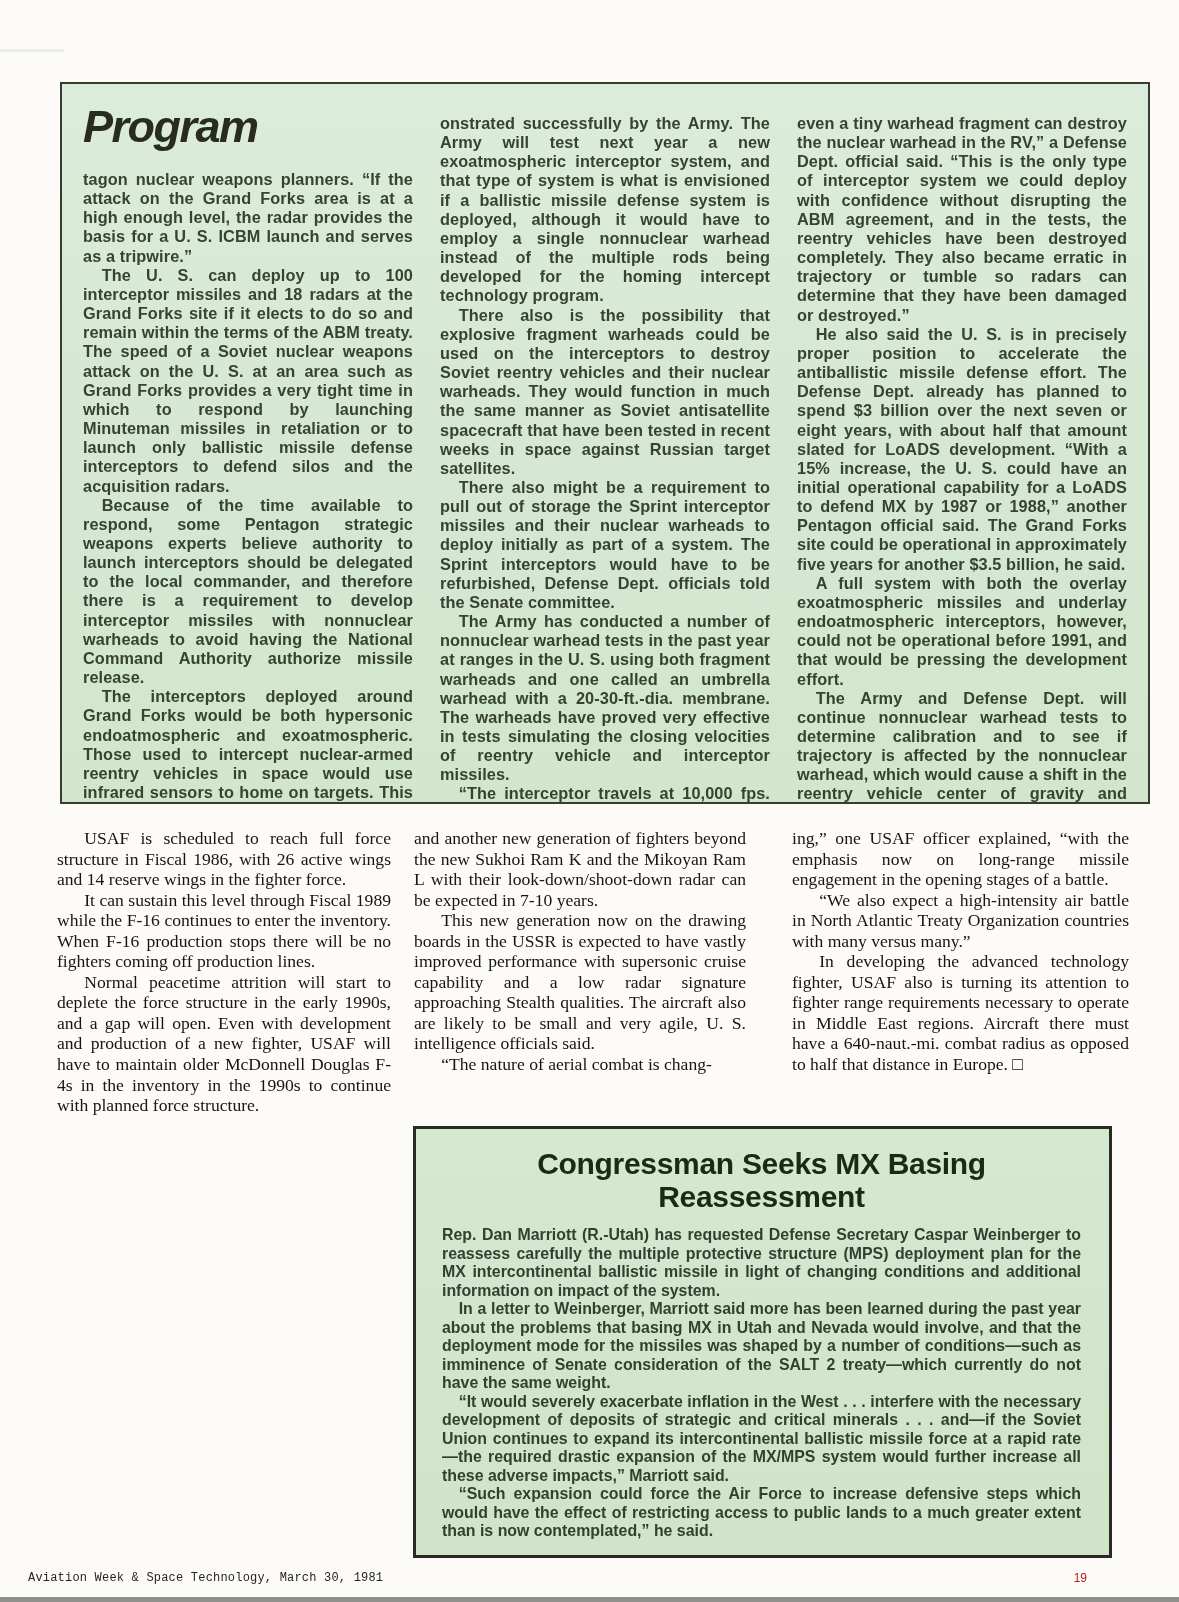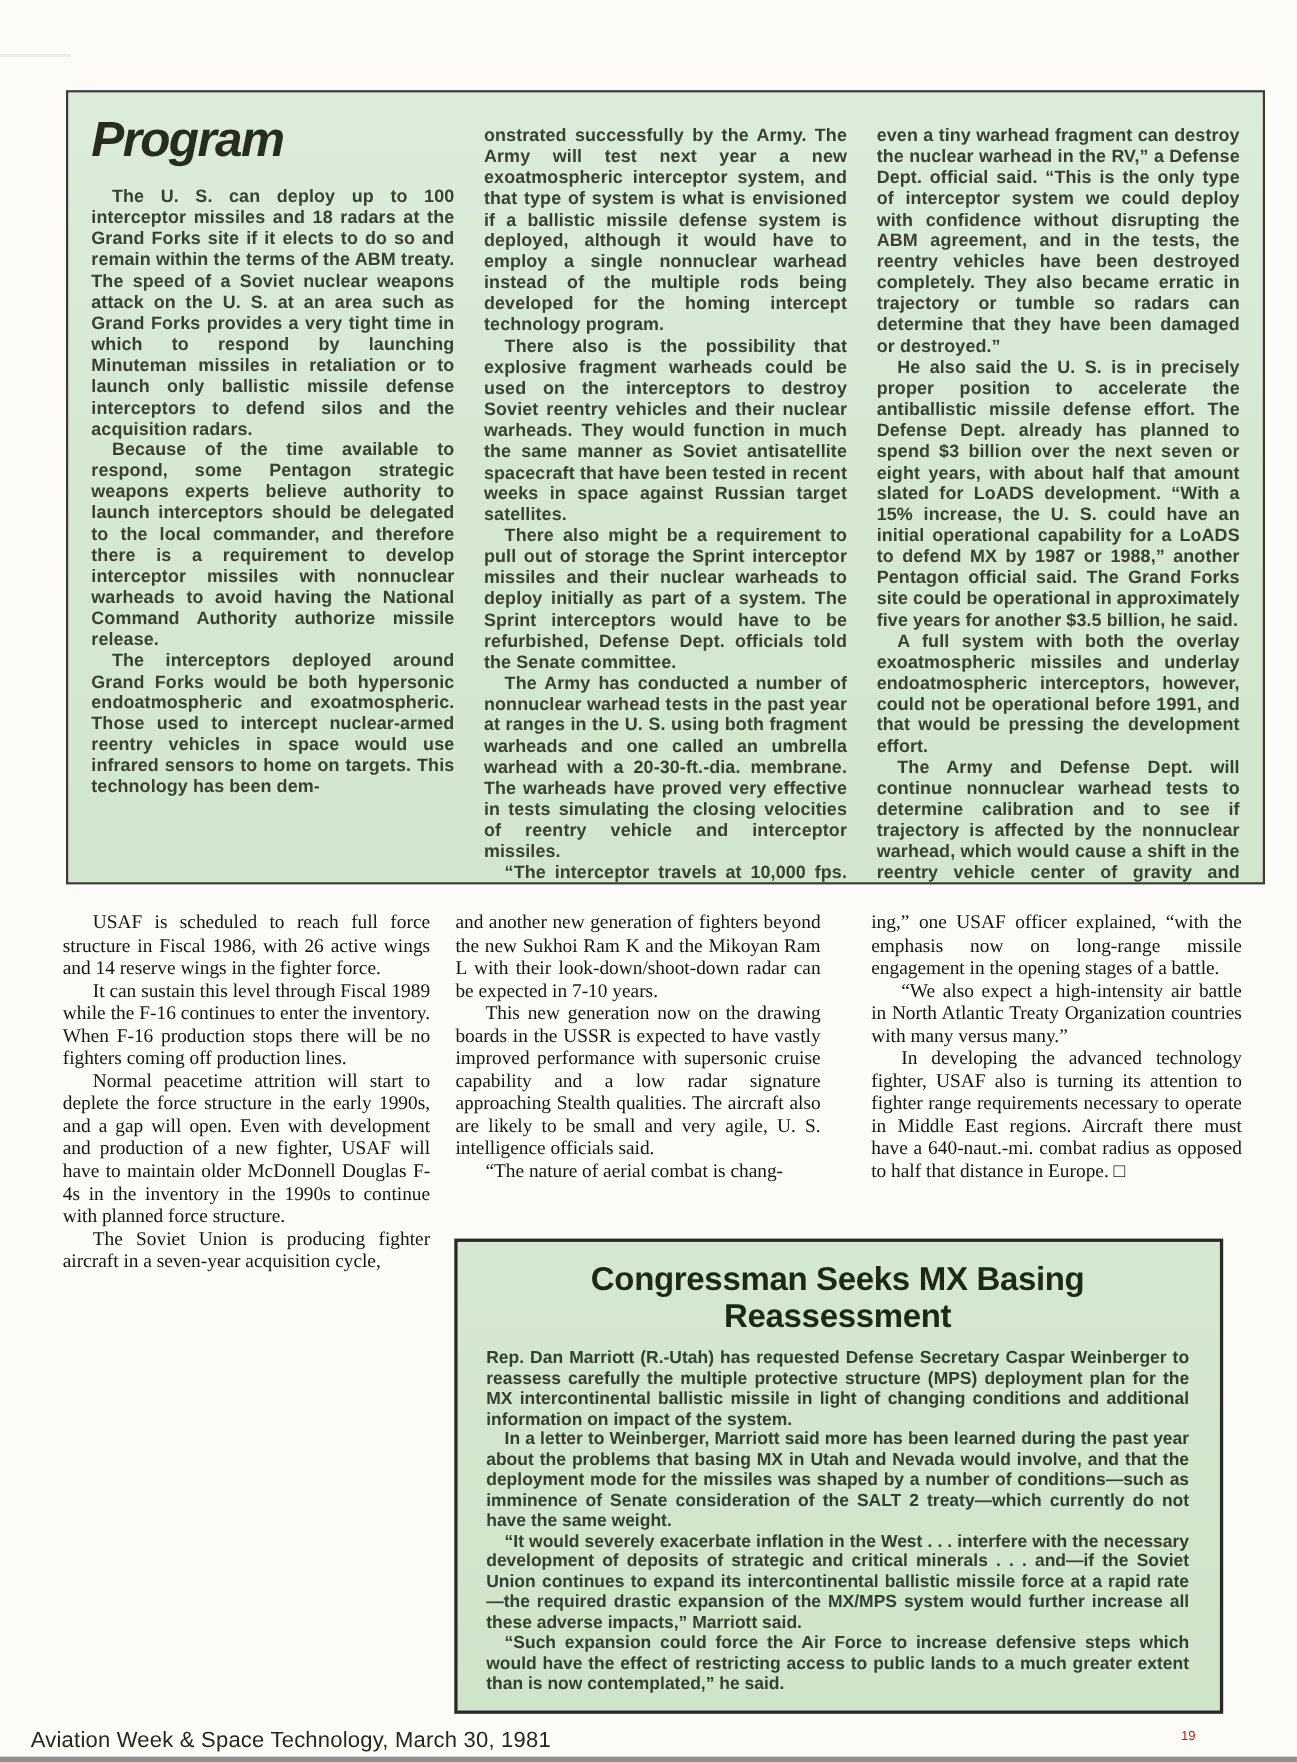--- a/index.html
+++ b/index.html
@@ -54,41 +54,42 @@
   }
   .mxp {
     margin:0; font-weight:700; font-size:15.9px; line-height:18.5px;
     color:#33402e; text-align:justify; text-indent:1.05em;
   }
   .mxp.cont { text-indent:0; }
 
   
   .footer-line {
     position:absolute; left:28px; top:1571px;
-    font-size:20px; color:#26261f; letter-spacing:0.2px;
+    font-size:12px; color:#26261f; letter-spacing:0.2px;font-family:Liberation Mono, monospace;
   }
   .page-num {
     position:absolute; right:92px; top:1571px;
     font-size:12px; color:#b91c1c;
   }
   .bottom-edge {
     position:absolute; left:0; bottom:0; width:100%; height:5px; background:#90908e;
   }
   .top-artifact {
     position:absolute; left:0; top:49px; width:64px; height:3px; background:#ecece8;
   }
 </style>
 </head>
 <body>
 
 <div class="top-artifact"></div>
 
 <div class="program-box">
   <div class="program-col">
     <div class="program-title">Program</div>
+    <p class="gp cont">tagon nuclear weapons planners. “If the attack on the Grand Forks area is at a high enough level, the radar provides the basis for a U. S. ICBM launch and serves as a tripwire.”</p>
     <p class="gp">The U. S. can deploy up to 100 interceptor missiles and 18 radars at the Grand Forks site if it elects to do so and remain within the terms of the ABM treaty. The speed of a Soviet nuclear weapons attack on the U. S. at an area such as Grand Forks provides a very tight time in which to respond by launching Minuteman missiles in retaliation or to launch only ballistic missile defense interceptors to defend silos and the acquisition radars.</p>
     <p class="gp">Because of the time available to respond, some Pentagon strategic weapons experts believe authority to launch interceptors should be delegated to the local commander, and therefore there is a requirement to develop interceptor missiles with nonnuclear warheads to avoid having the National Command Authority authorize missile release.</p>
     <p class="gp">The interceptors deployed around Grand Forks would be both hypersonic endoatmospheric and exoatmospheric. Those used to intercept nuclear-armed reentry vehicles in space would use infrared sensors to home on targets. This technology has been dem-</p>
   </div>
   <div class="program-col later">
     <p class="gp cont">onstrated successfully by the Army. The Army will test next year a new exoatmospheric interceptor system, and that type of system is what is envisioned if a ballistic missile defense system is deployed, although it would have to employ a single nonnuclear warhead instead of the multiple rods being developed for the homing intercept technology program.</p>
     <p class="gp">There also is the possibility that explosive fragment warheads could be used on the interceptors to destroy Soviet reentry vehicles and their nuclear warheads. They would function in much the same manner as Soviet antisatellite spacecraft that have been tested in recent weeks in space against Russian target satellites.</p>
     <p class="gp">There also might be a requirement to pull out of storage the Sprint interceptor missiles and their nuclear warheads to deploy initially as part of a system. The Sprint interceptors would have to be refurbished, Defense Dept. officials told the Senate committee.</p>
     <p class="gp">The Army has conducted a number of nonnuclear warhead tests in the past year at ranges in the U. S. using both fragment warheads and one called an umbrella warhead with a 20-30-ft.-dia. membrane. The warheads have proved very effective in tests simulating the closing velocities of reentry vehicle and interceptor missiles.</p>
     <p class="gp">“The interceptor travels at 10,000 fps. and the RV [reentry vehicle] at 20,000 fps., so</p>
@@ -98,21 +99,20 @@
     <p class="gp">He also said the U. S. is in precisely proper position to accelerate the antiballistic missile defense effort. The Defense Dept. already has planned to spend $3 billion over the next seven or eight years, with about half that amount slated for LoADS development. “With a 15% increase, the U. S. could have an initial operational capability for a LoADS to defend MX by 1987 or 1988,” another Pentagon official said. The Grand Forks site could be operational in approximately five years for another $3.5 billion, he said.</p>
     <p class="gp">A full system with both the overlay exoatmospheric missiles and underlay endoatmospheric interceptors, however, could not be operational before 1991, and that would be pressing the development effort.</p>
     <p class="gp">The Army and Defense Dept. will continue nonnuclear warhead tests to determine calibration and to see if trajectory is affected by the nonnuclear warhead, which would cause a shift in the reentry vehicle center of gravity and change its motion.</p>
   </div>
 </div>
 
 <div id="colA" class="ser">
   <p class="sp">USAF is scheduled to reach full force structure in Fiscal 1986, with 26 active wings and 14 reserve wings in the fighter force.</p>
   <p class="sp">It can sustain this level through Fiscal 1989 while the F-16 continues to enter the inventory. When F-16 production stops there will be no fighters coming off production lines.</p>
   <p class="sp">Normal peacetime attrition will start to deplete the force structure in the early 1990s, and a gap will open. Even with development and production of a new fighter, USAF will have to maintain older McDonnell Douglas F-4s in the inventory in the 1990s to continue with planned force structure.</p>
-  <p class="sp">The Soviet Union is producing fighter aircraft in a seven-year acquisition cycle,</p>
 </div>
 
 <div id="colB" class="ser">
   <p class="sp cont">and another new generation of fighters beyond the new Sukhoi Ram K and the Mikoyan Ram L with their look-down/shoot-down radar can be expected in 7-10 years.</p>
   <p class="sp">This new generation now on the drawing boards in the USSR is expected to have vastly improved performance with supersonic cruise capability and a low radar signature approaching Stealth qualities. The aircraft also are likely to be small and very agile, U. S. intelligence officials said.</p>
   <p class="sp">“The nature of aerial combat is chang-</p>
 </div>
 
 <div id="colC" class="ser">
   <p class="sp cont">ing,” one USAF officer explained, “with the emphasis now on long-range missile engagement in the opening stages of a battle.</p>

